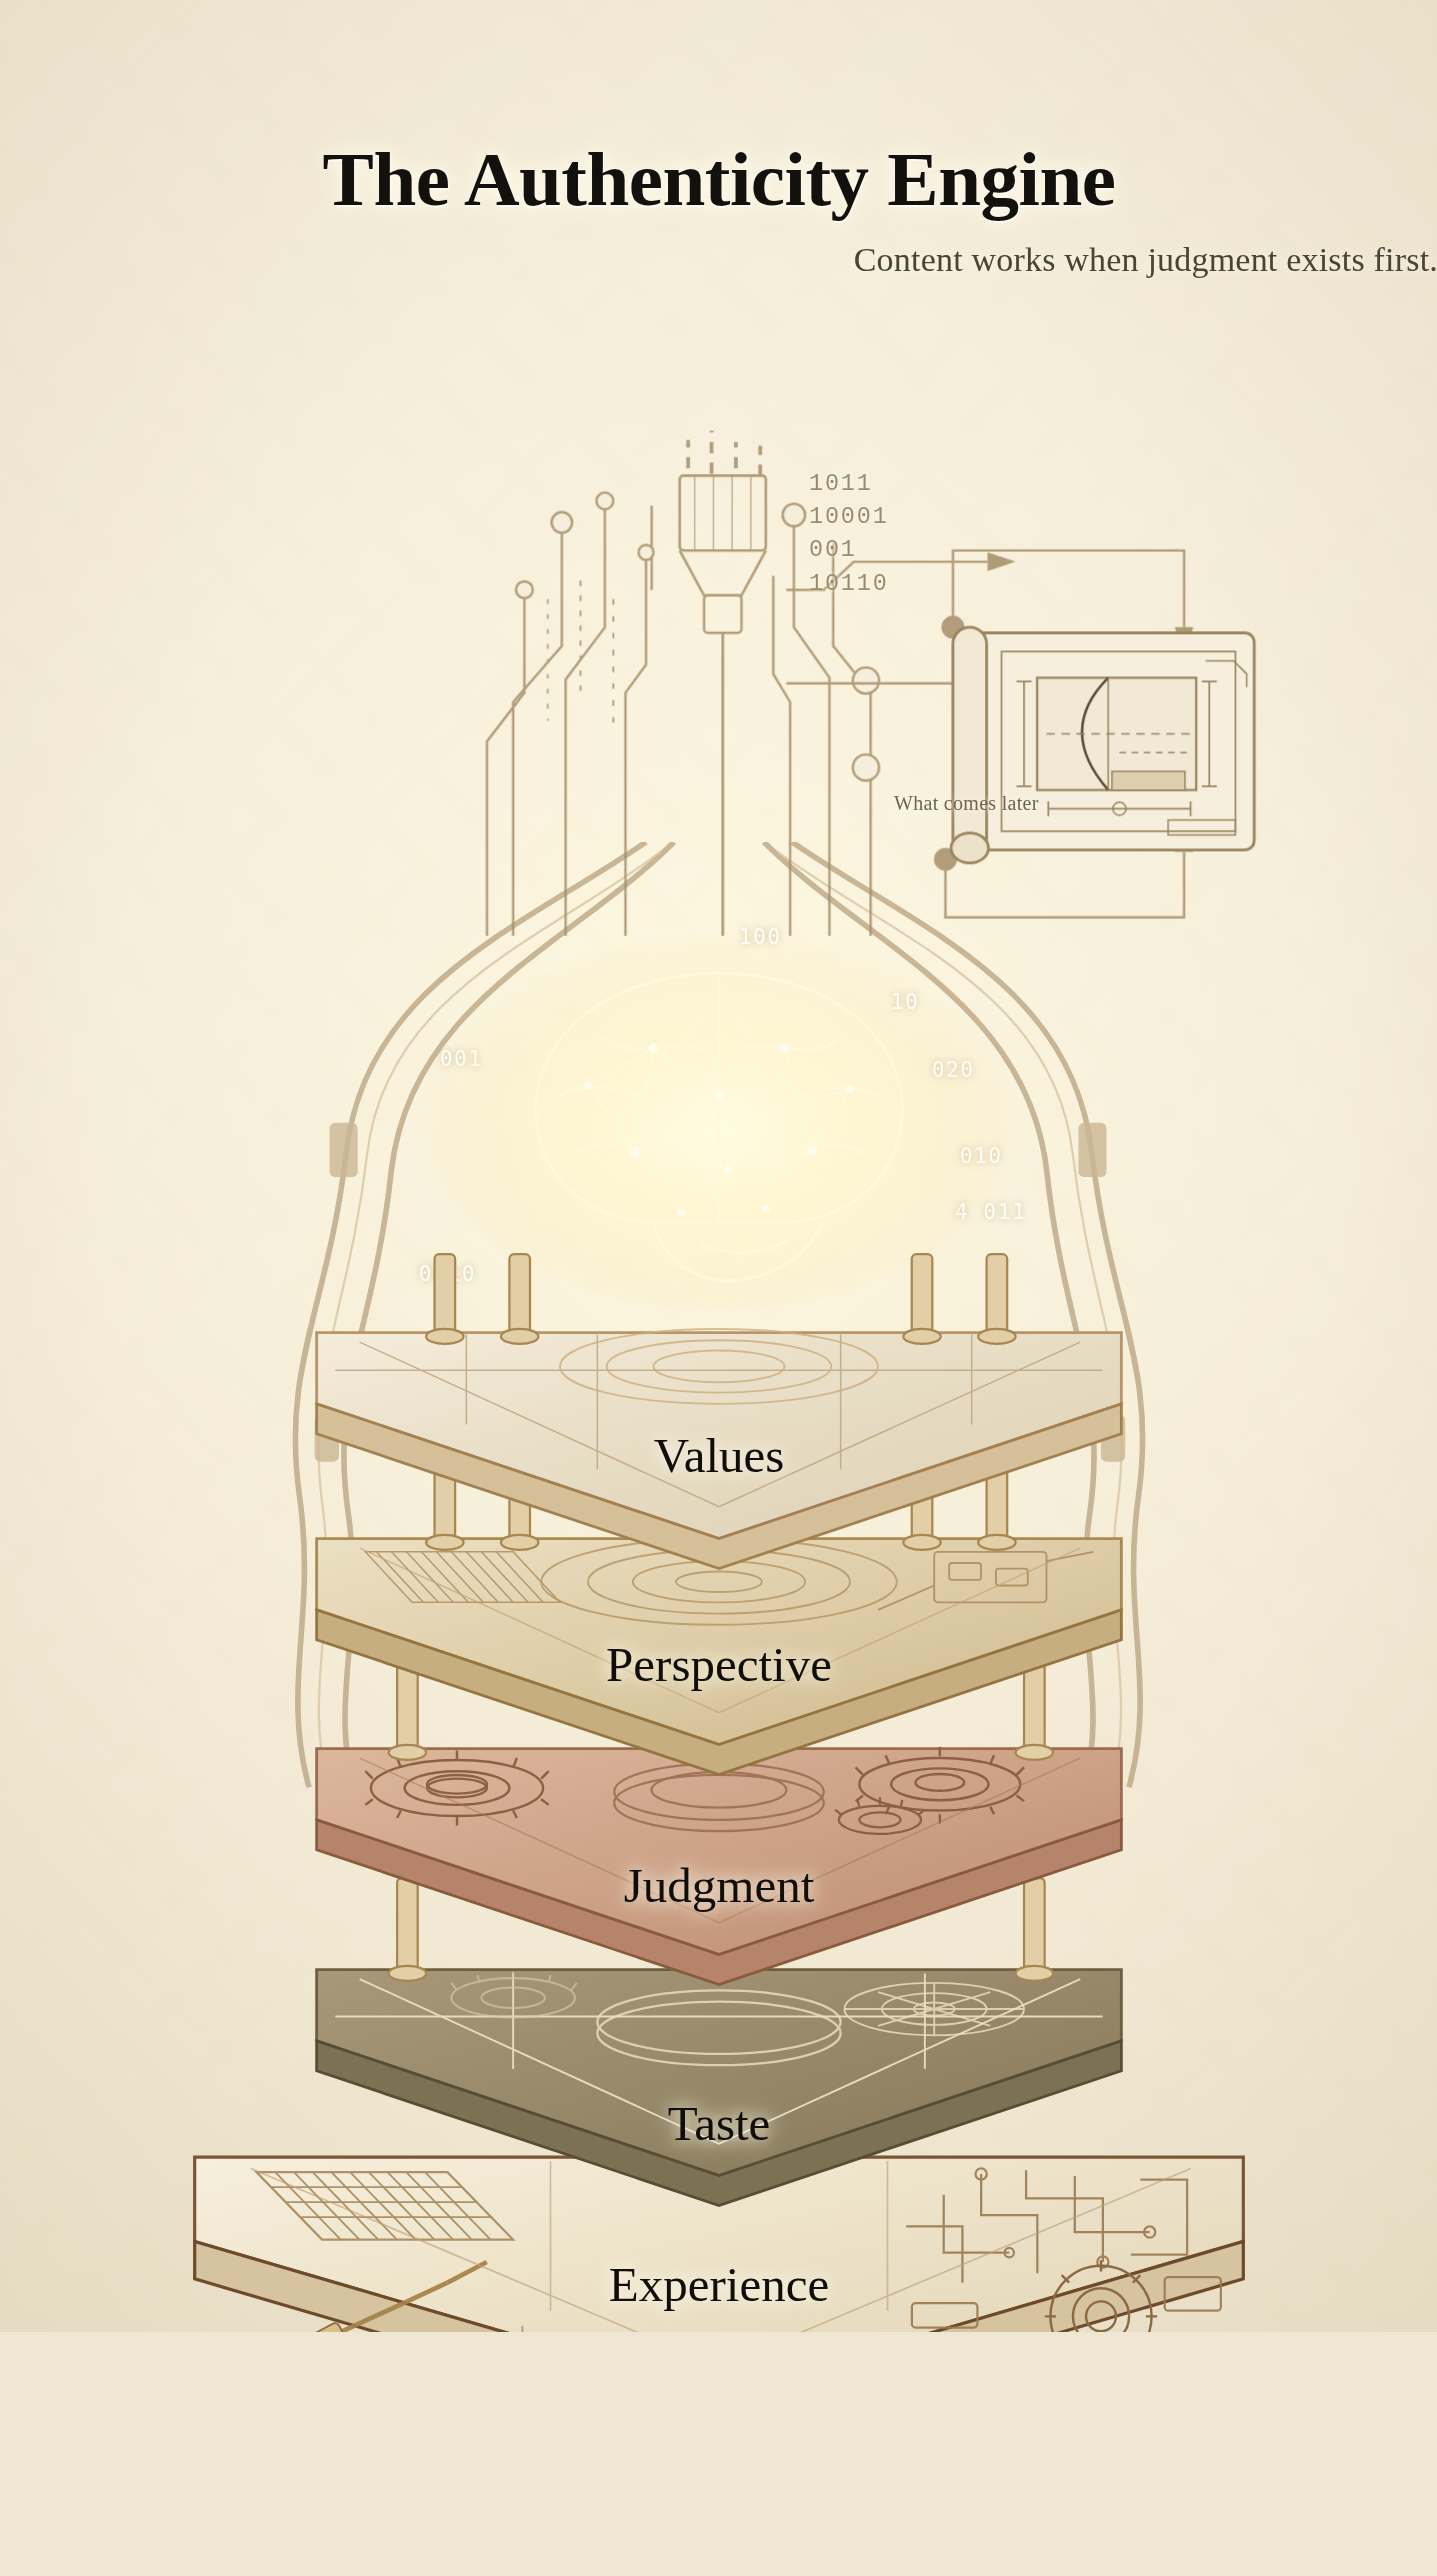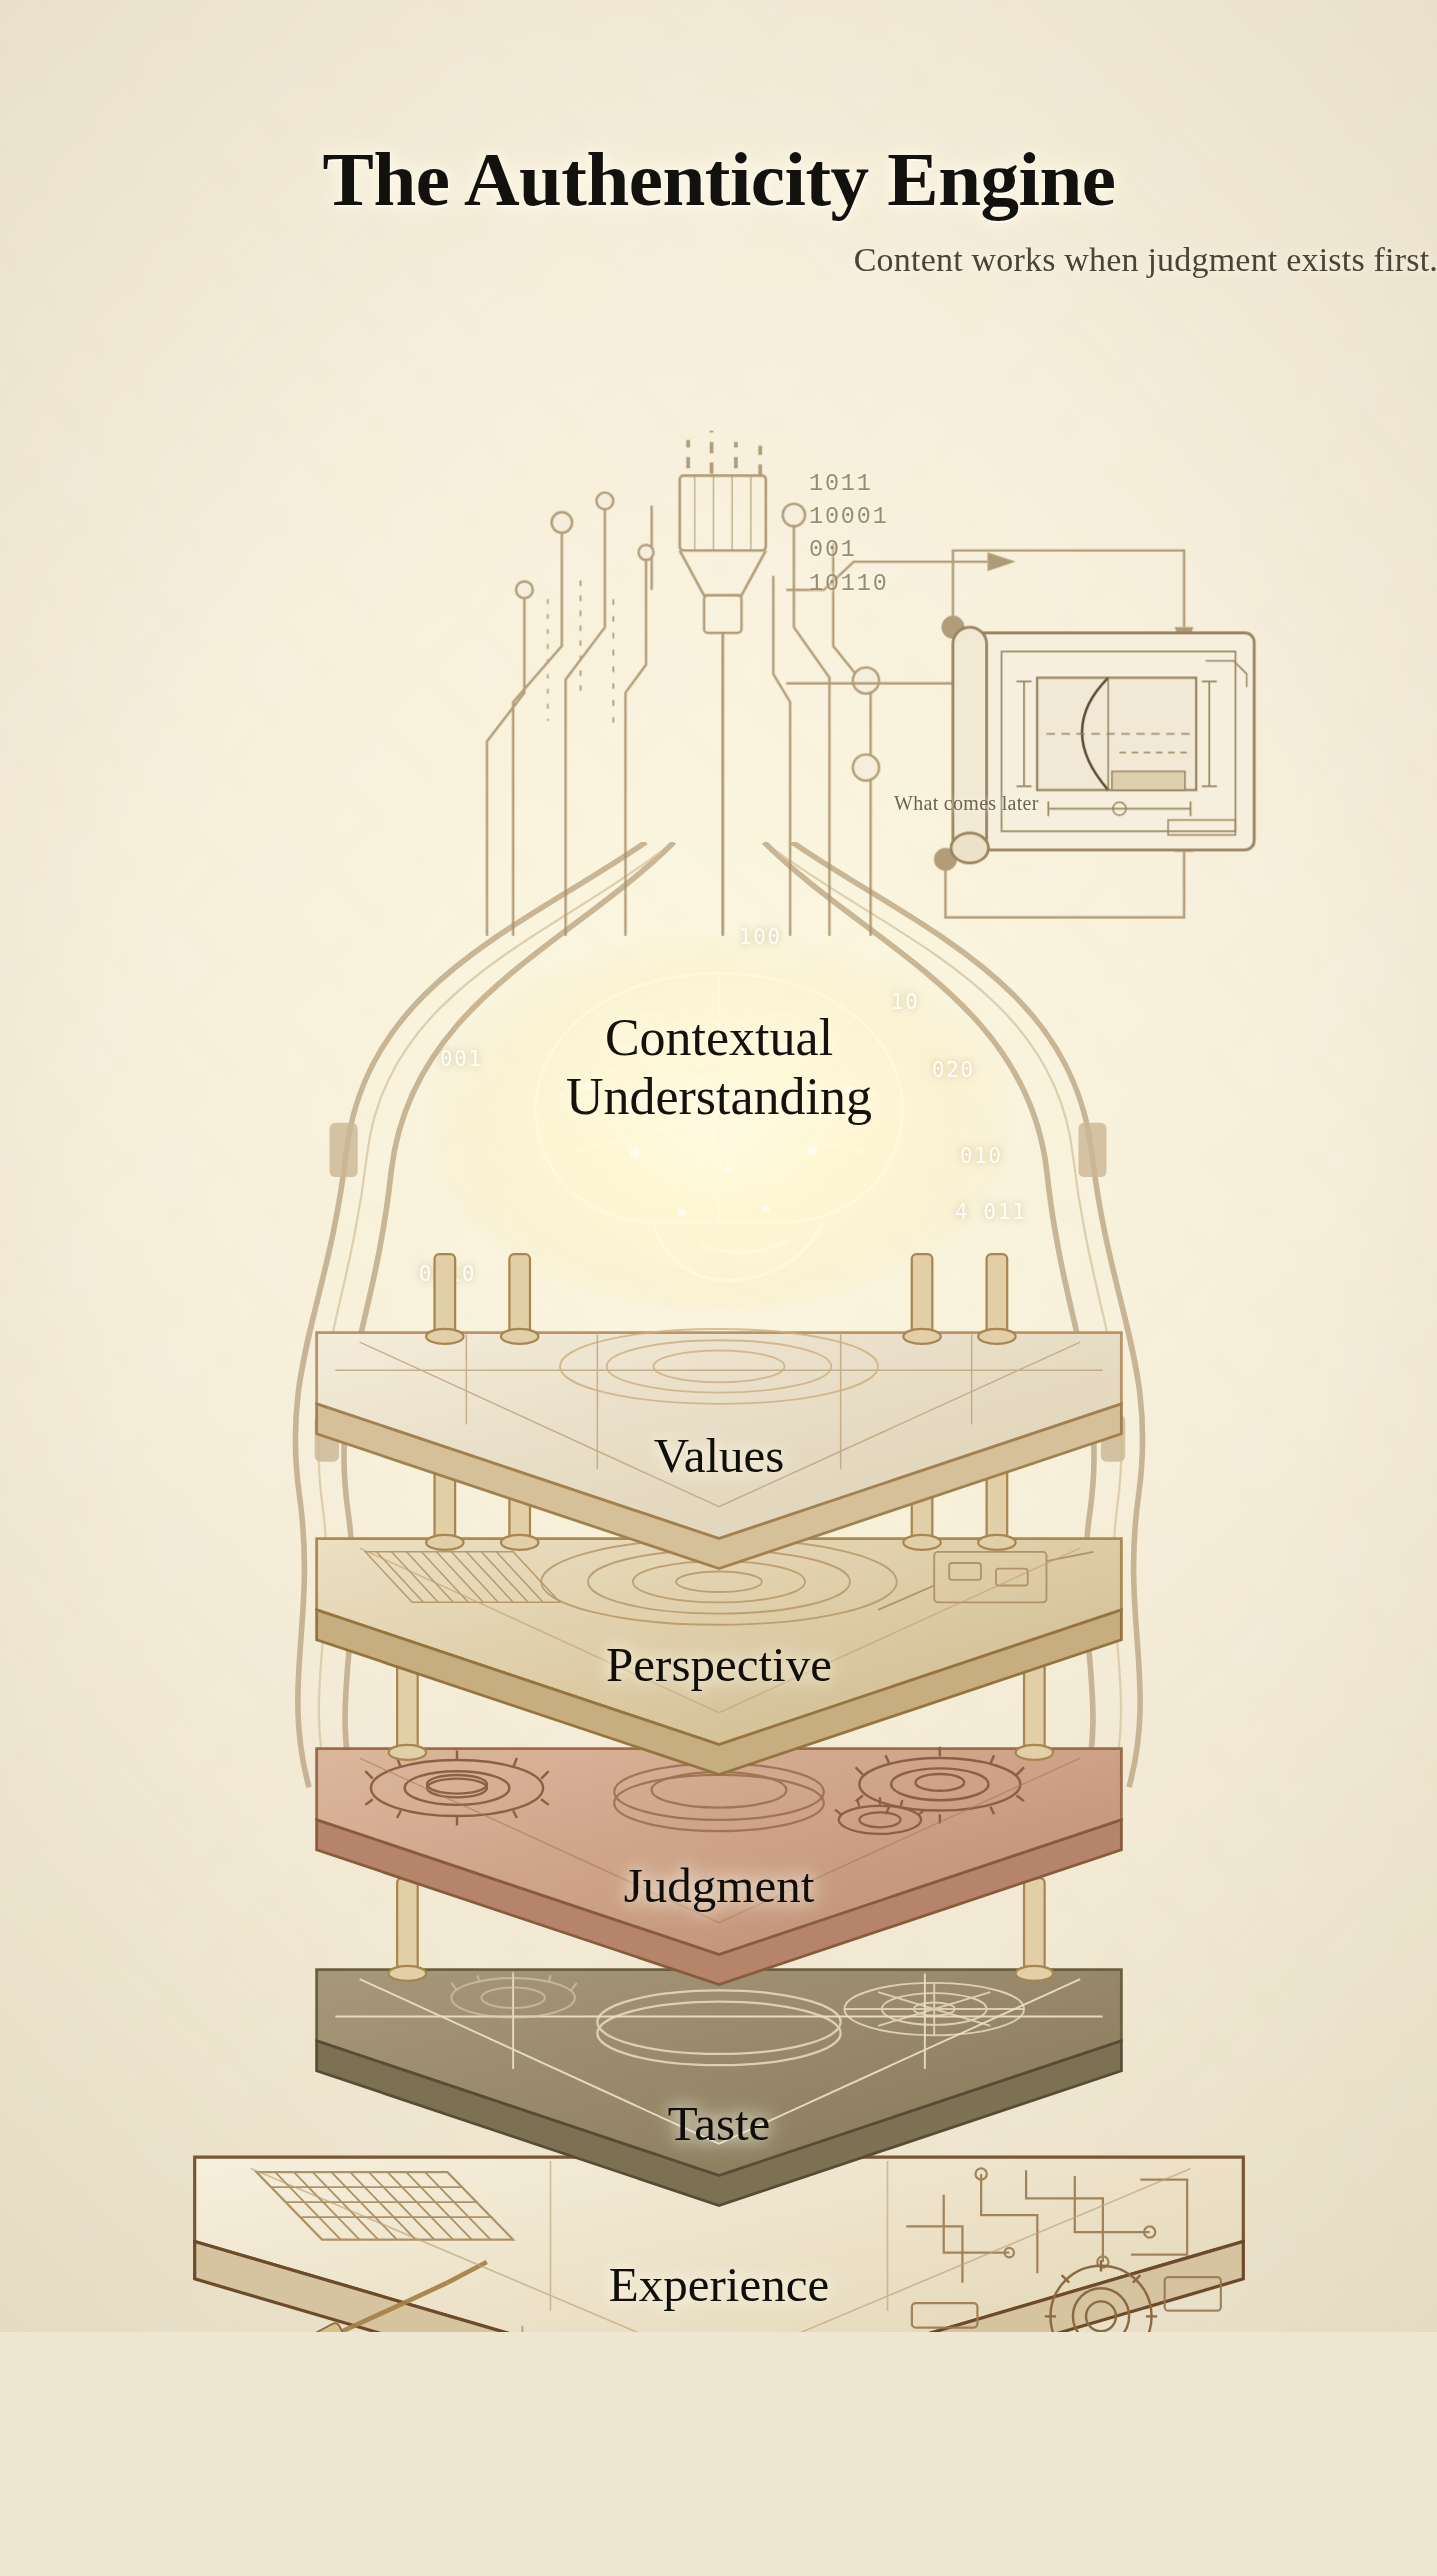--- a/index.html
+++ b/index.html
@@ -343,24 +343,20 @@
 
   <div class="float-binary" style="left:440px;top:1047px">001</div>
   <div class="float-binary" style="left:419px;top:1262px">0010</div>
   <div class="float-binary" style="left:739px;top:925px">100</div>
   <div class="float-binary" style="left:891px;top:990px">10</div>
   <div class="float-binary" style="left:932px;top:1058px">020</div>
   <div class="float-binary" style="left:960px;top:1144px">010</div>
   <div class="float-binary" style="left:955px;top:1200px">4 011</div>
   <div class="float-binary" style="left:970px;top:1339px">0104</div>
 
-  <div class="ctx-label">
-    <div>Contextual</div>
-    <div>Understanding</div>
-  </div>
 
   <div class="stack">
 
     <div class="plate" style="top:1314px;z-index:30">
       <svg width="880" height="262" viewBox="0 0 940 280">
         <defs>
           <linearGradient id="gV" x1="0" y1="0" x2="1" y2="1">
             <stop offset="0%" stop-color="#f4ecda"></stop>
               <stop offset="50%" stop-color="#e7dcc4"></stop>
               <stop offset="100%" stop-color="#ddd0b4"></stop>

